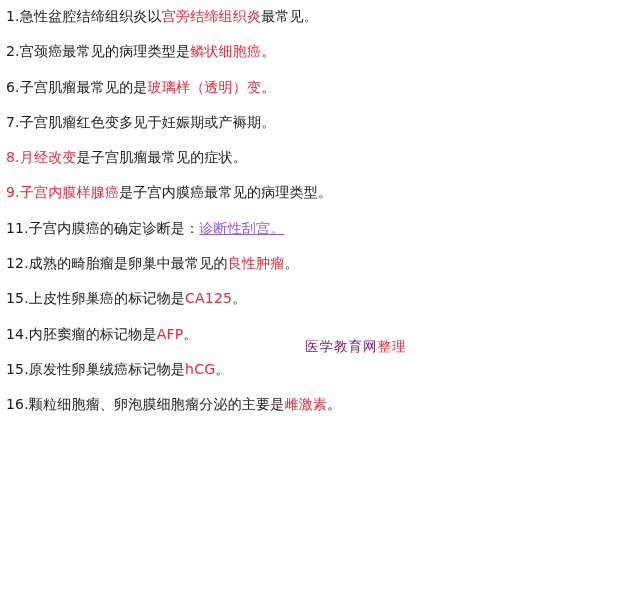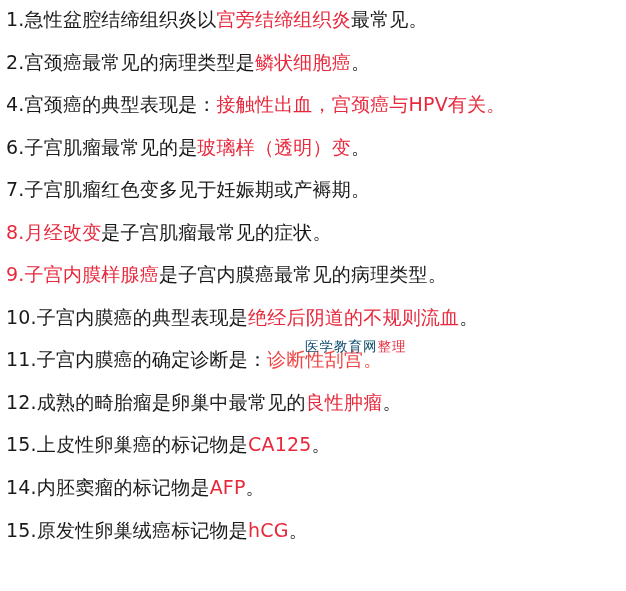--- a/index.html
+++ b/index.html
@@ -13,61 +13,61 @@
     font-family: "DejaVu Sans", "Liberation Sans", sans-serif;
     color: #1a1a1a;
     overflow: hidden;
     position: relative;
   }
   #doc {
     padding: 6px 10px 0 6px;
     box-sizing: border-box;
   }
   .line {
-    font-size: 19px;
+    font-size: 14px;
     line-height: 1.45;
     margin: 0 0 15px 0;
     white-space: nowrap;
     letter-spacing: 0.2px;
   }
   .seg {
     display: inline;
   }
   .red {
     color: #e8283c;
   }
   .blue {
-    color: #ef4444;
+    color: #8b5cf6;
+    text-decoration: underline;
   }
   .black {
     color: #1a1a1a;
   }
   .watermark {
     position: absolute;
     font-size: 13.5px;
     letter-spacing: 1px;
     white-space: nowrap;
   }
-  .wm-green { color: #0c4a6e; }
+  .wm-green { color: #701a75; }
   .wm-red { color: #e8283c; }
 </style>
 </head>
 <body>
 
 <div id="doc">
     <p class="line"><span class="seg black">1.急性盆腔结缔组织炎以</span><span class="seg red">宫旁结缔组织炎</span><span class="seg black">最常见。</span></p>
     <p class="line"><span class="seg black">2.宫颈癌最常见的病理类型是</span><span class="seg red">鳞状细胞癌</span><span class="seg black">。</span></p>
-    <p class="line"><span class="seg black">4.宫颈癌的典型表现是：</span><span class="seg red">接触性出血，宫颈癌与HPV有关。</span></p>
     <p class="line"><span class="seg black">6.子宫肌瘤最常见的是</span><span class="seg red">玻璃样（透明）变</span><span class="seg black">。</span></p>
     <p class="line"><span class="seg black">7.子宫肌瘤红色变多见于妊娠期或产褥期。</span></p>
     <p class="line"><span class="seg red">8.</span><span class="seg red">月经改变</span><span class="seg black">是子宫肌瘤最常见的症状。</span></p>
     <p class="line"><span class="seg red">9.</span><span class="seg red">子宫内膜样腺癌</span><span class="seg black">是子宫内膜癌最常见的病理类型。</span></p>
-    <p class="line"><span class="seg black">10.子宫内膜癌的典型表现是</span><span class="seg red">绝经后阴道的不规则流血</span><span class="seg black">。</span></p>
     <p class="line"><span class="seg black">11.子宫内膜癌的确定诊断是：</span><span class="seg blue">诊断性刮宫。</span></p>
     <p class="line"><span class="seg black">12.成熟的畸胎瘤是卵巢中最常见的</span><span class="seg red">良性肿瘤</span><span class="seg black">。</span></p>
     <p class="line"><span class="seg black">15.上皮性卵巢癌的标记物是</span><span class="seg red">CA125</span><span class="seg black">。</span></p>
     <p class="line"><span class="seg black">14.内胚窦瘤的标记物是</span><span class="seg red">AFP</span><span class="seg black">。</span></p>
     <p class="line"><span class="seg black">15.原发性卵巢绒癌标记物是</span><span class="seg red">hCG</span><span class="seg black">。</span></p>
+    <p class="line"><span class="seg black">16.颗粒细胞瘤、卵泡膜细胞瘤分泌的主要是</span><span class="seg red">雌激素</span><span class="seg black">。</span></p>
   </div>
 
 <div class="watermark" style="top: 338px; left: 305px;">
   <span class="wm-green">医学教育网</span><span class="wm-red">整理</span>
 </div>
 
 </body></html>

